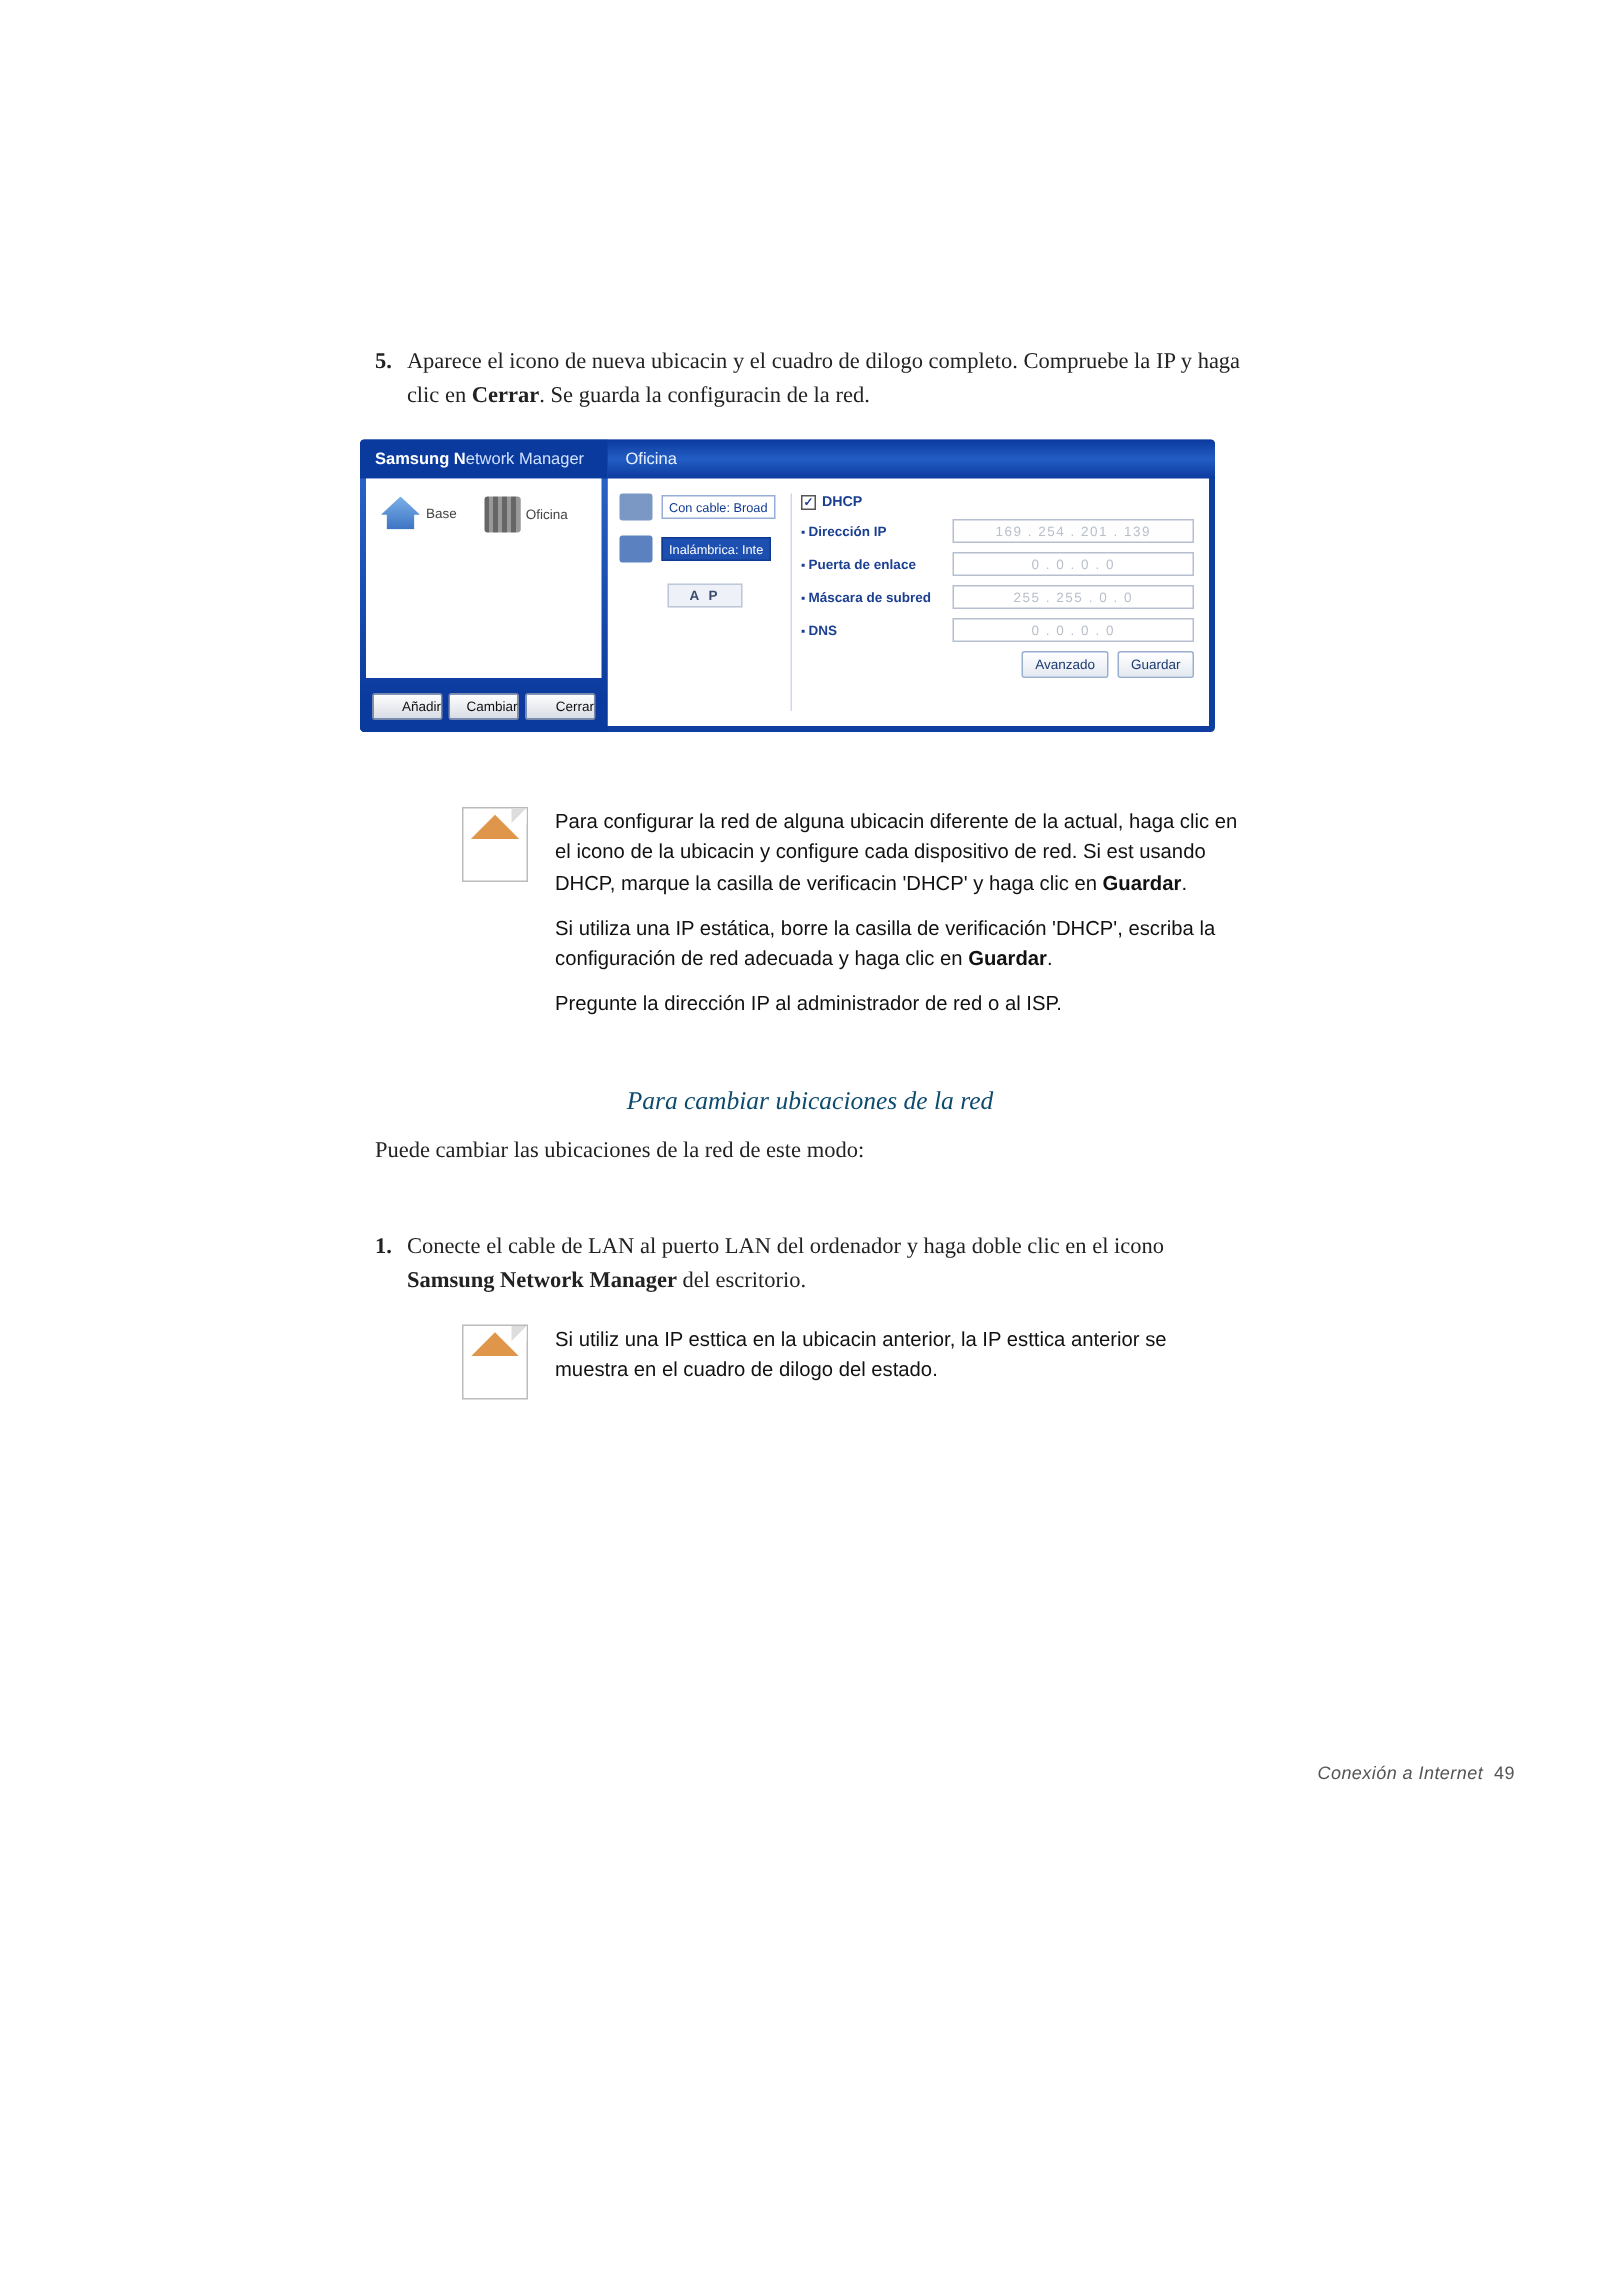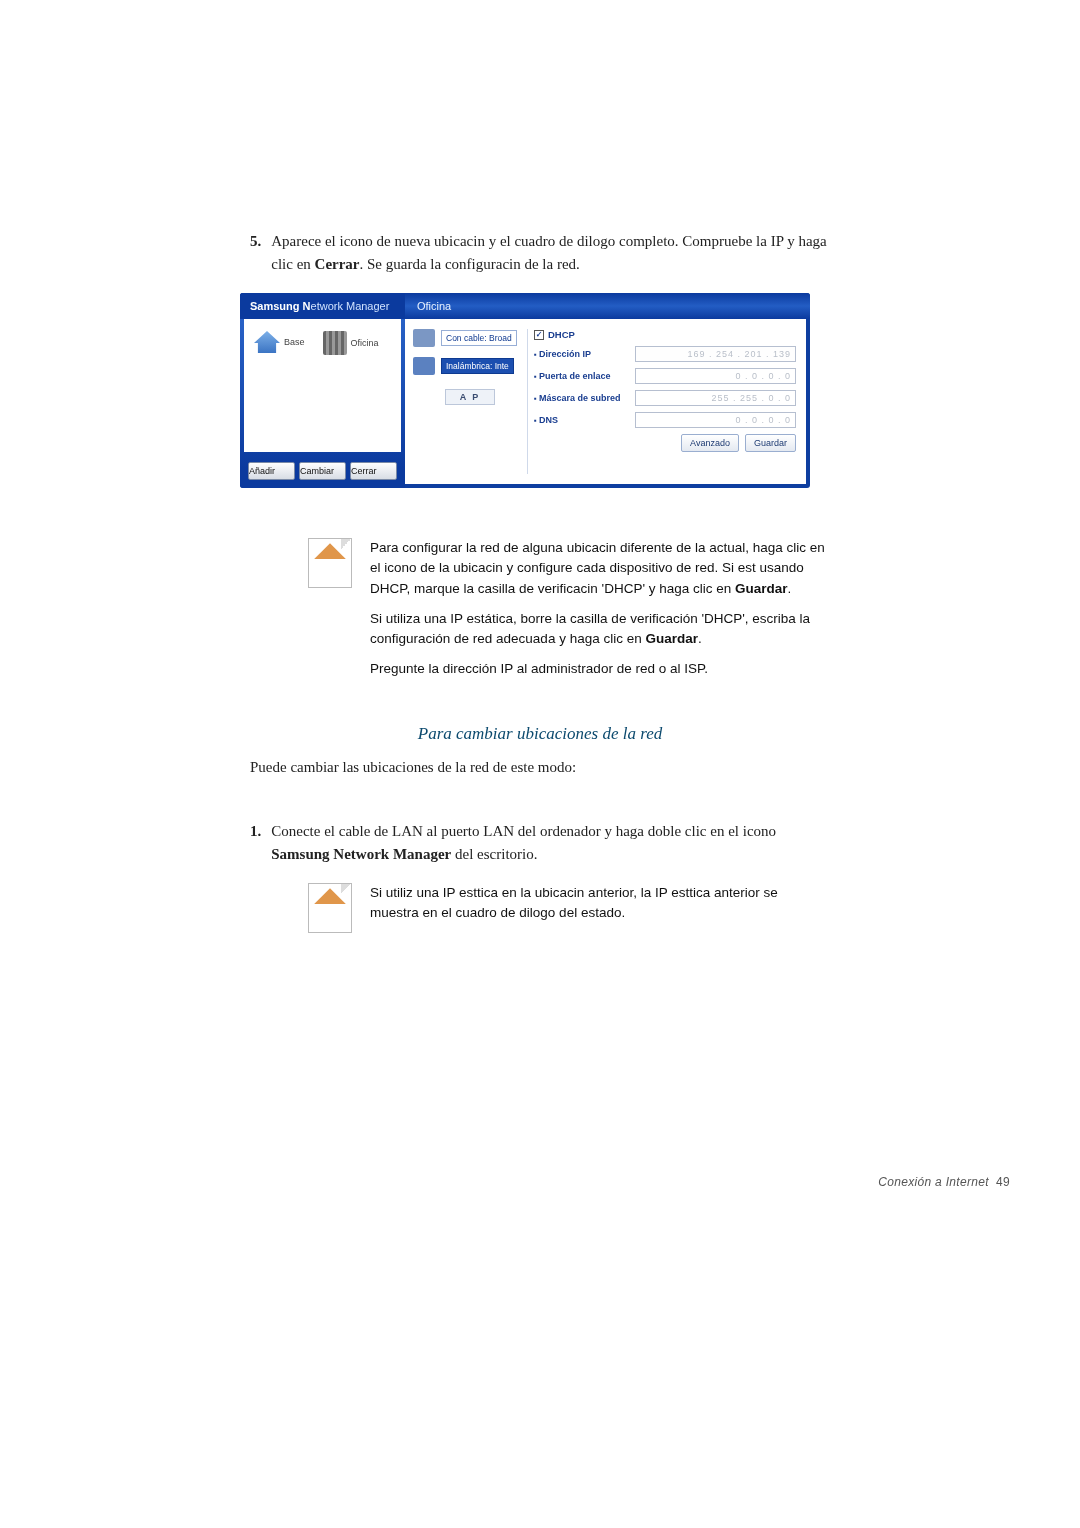--- a/index.html
+++ b/index.html
@@ -85,21 +85,21 @@
       gap: 4px;
       padding: 6px 8px 8px 8px;
       background: transparent;
     }
     .lp-buttons .btn3 {
       flex: 1;
       font-size: 9px;
       background: linear-gradient(#fefefe,#d8dde5);
       border: 1px solid #7a8aa7;
       border-radius: 2px;
-      text-align: left;
+      text-align: right;
       padding: 3px 0;
       color: #111;
     }
     .right-pane {
       flex: 1;
       display: flex;
       flex-direction: column;
     }
     .rp-title {
       background: linear-gradient(#0b3a9e,#235dc4 50%,#0b3a9e);
@@ -166,21 +166,21 @@
       font-size: 9px;
     }
     .cfg-lbl::before { content: "▪ "; color:#1a3e90; font-size:8px;}
     .ipbox {
       flex: 1;
       border: 1px solid #b6bfd0;
       background: #fff;
       color: #b9bfc9;
       font-size: 9px;
       padding: 2px 4px;
-      text-align: right;
+      text-align: center;
       letter-spacing: 1px;
     }
     .ipbox.hint { background:#fefefe; }
     .chk { display:flex; align-items:center; gap:4px; font-weight:bold; color:#1a3e90;}
     .chk .box {
       width:10px;height:10px;border:1px solid #555;background:#fff;
       display:flex;align-items:center;justify-content:center;font-size:8px;line-height:1;
     }
     .cfg-btns { display:flex; gap:6px; justify-content:flex-end; margin-top:6px;}
     .cfg-btns .b {

